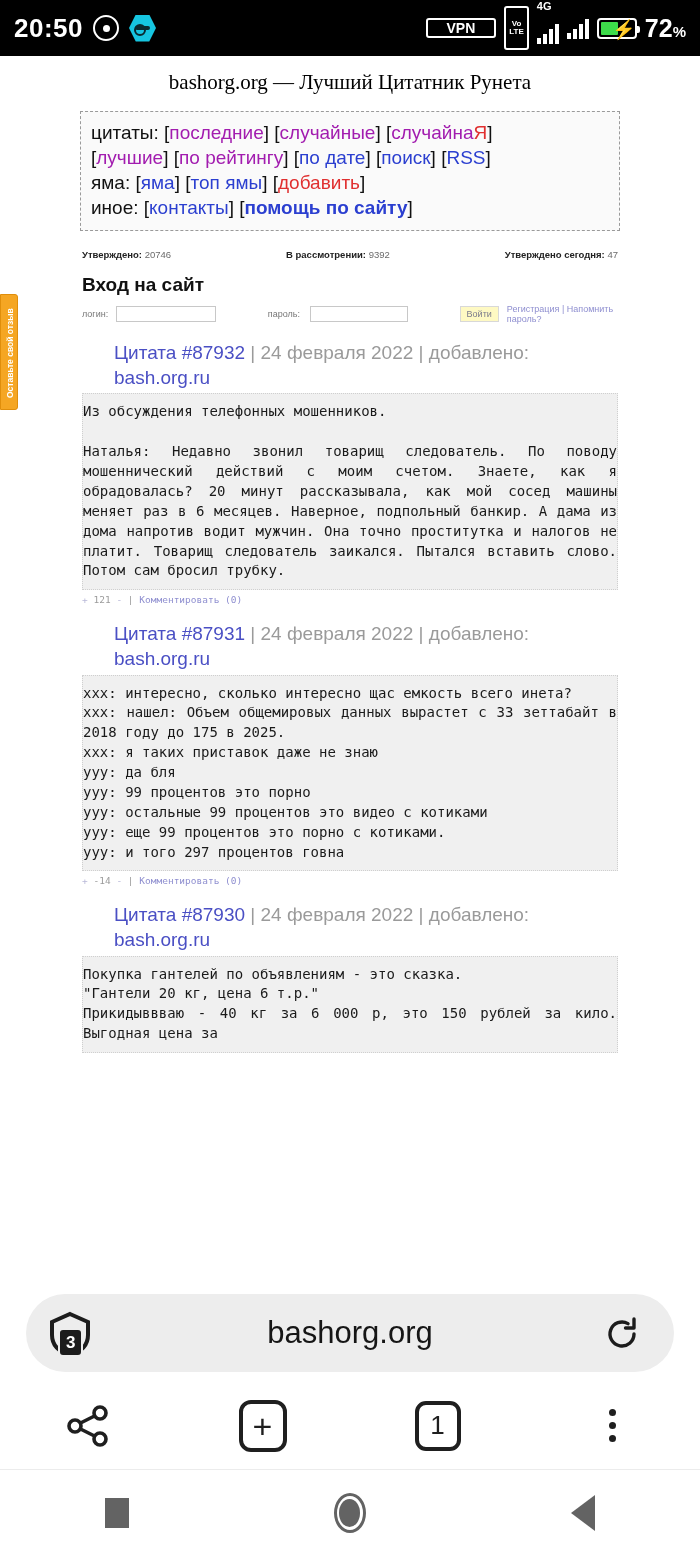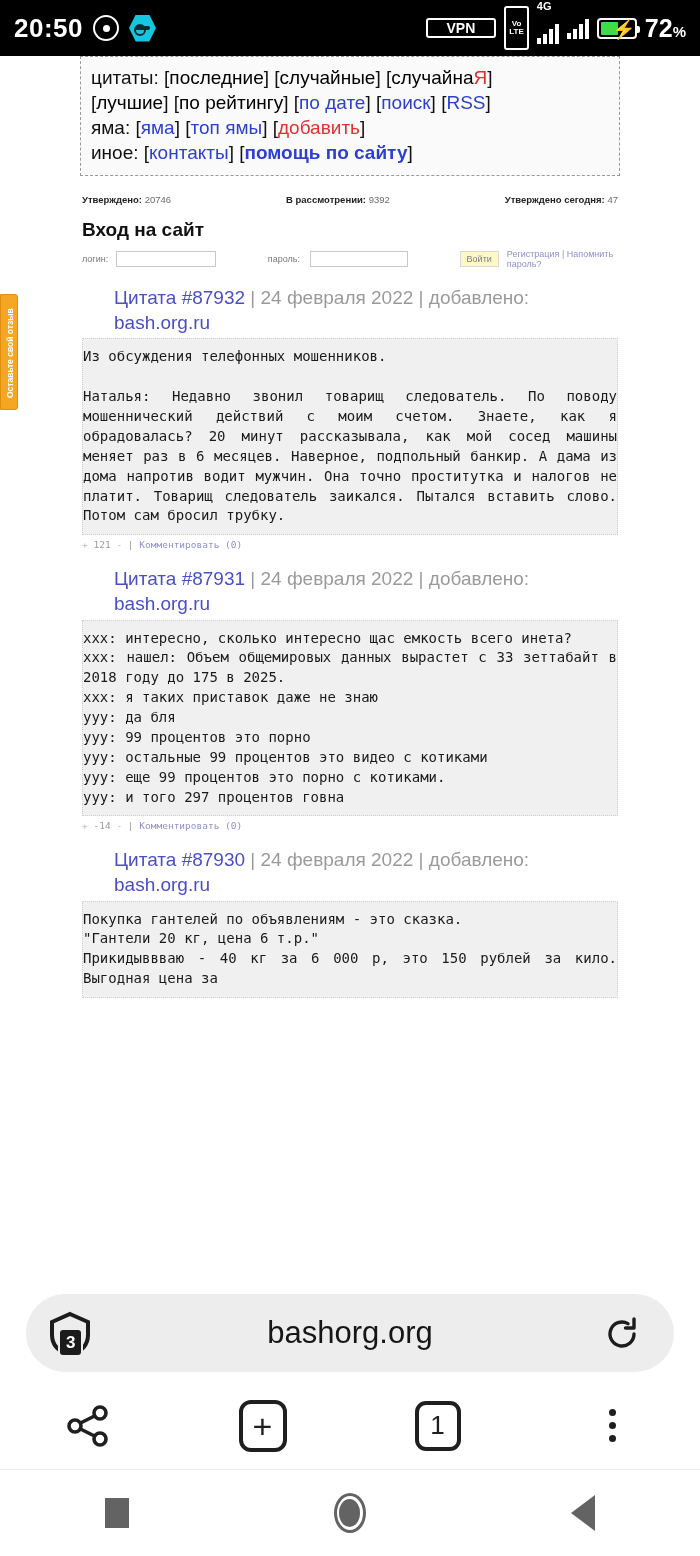--- a/index.html
+++ b/index.html
@@ -75,21 +75,21 @@
     text-align:center; font-family:"Liberation Serif", serif;
     font-size: 21px; color:#000; padding: 14px 0 16px;
   }
 
   .navbox {
     margin: 0 80px; border:1px dashed #9a9a9a; background:#fafafa;
     padding: 8px 10px 10px; font-size: 19px; line-height: 1.32; color:#111;
   }
   .navbox .row { white-space: nowrap; }
   .navbox a { text-decoration:none; }
-  .l-purple { color:#000000; }
+  .l-purple { color:#a21caf; }
   .l-blue   { color:#2b3fd0; }
   .l-red    { color:#e03030; }
   .l-bold   { font-weight:bold; }
   .brk { color:#111; }
 
   .stats {
     display:flex; justify-content:space-between;
     margin: 18px 82px 0; font-size: 9.5px; color:#6b6b6b;
   }
   .stats b { color:#222; }
@@ -235,20 +235,21 @@
       <span class="batt">
         <span class="batt-fill"></span>
         <span class="batt-bolt">⚡</span>
       </span>
       <span class="sb-pct"><span>72</span><small>%</small></span>
     </div>
   </div>
 
   <div class="page">
 
+    <div class="site-title">bashorg.org — Лучший Цитатник Рунета</div>
 
     <div class="navbox">
 
       <div class="row">
         <span>цитаты:</span>
         <span class="brk">[</span><a class="l-purple" href="#">последние</a><span class="brk">]</span>
         <span class="brk">[</span><a class="l-purple" href="#">случайные</a><span class="brk">]</span>
         <span class="brk">[</span><a class="l-purple" href="#">случайна</a><a class="l-red" href="#">Я</a><span class="brk">]</span>
       </div>
 

